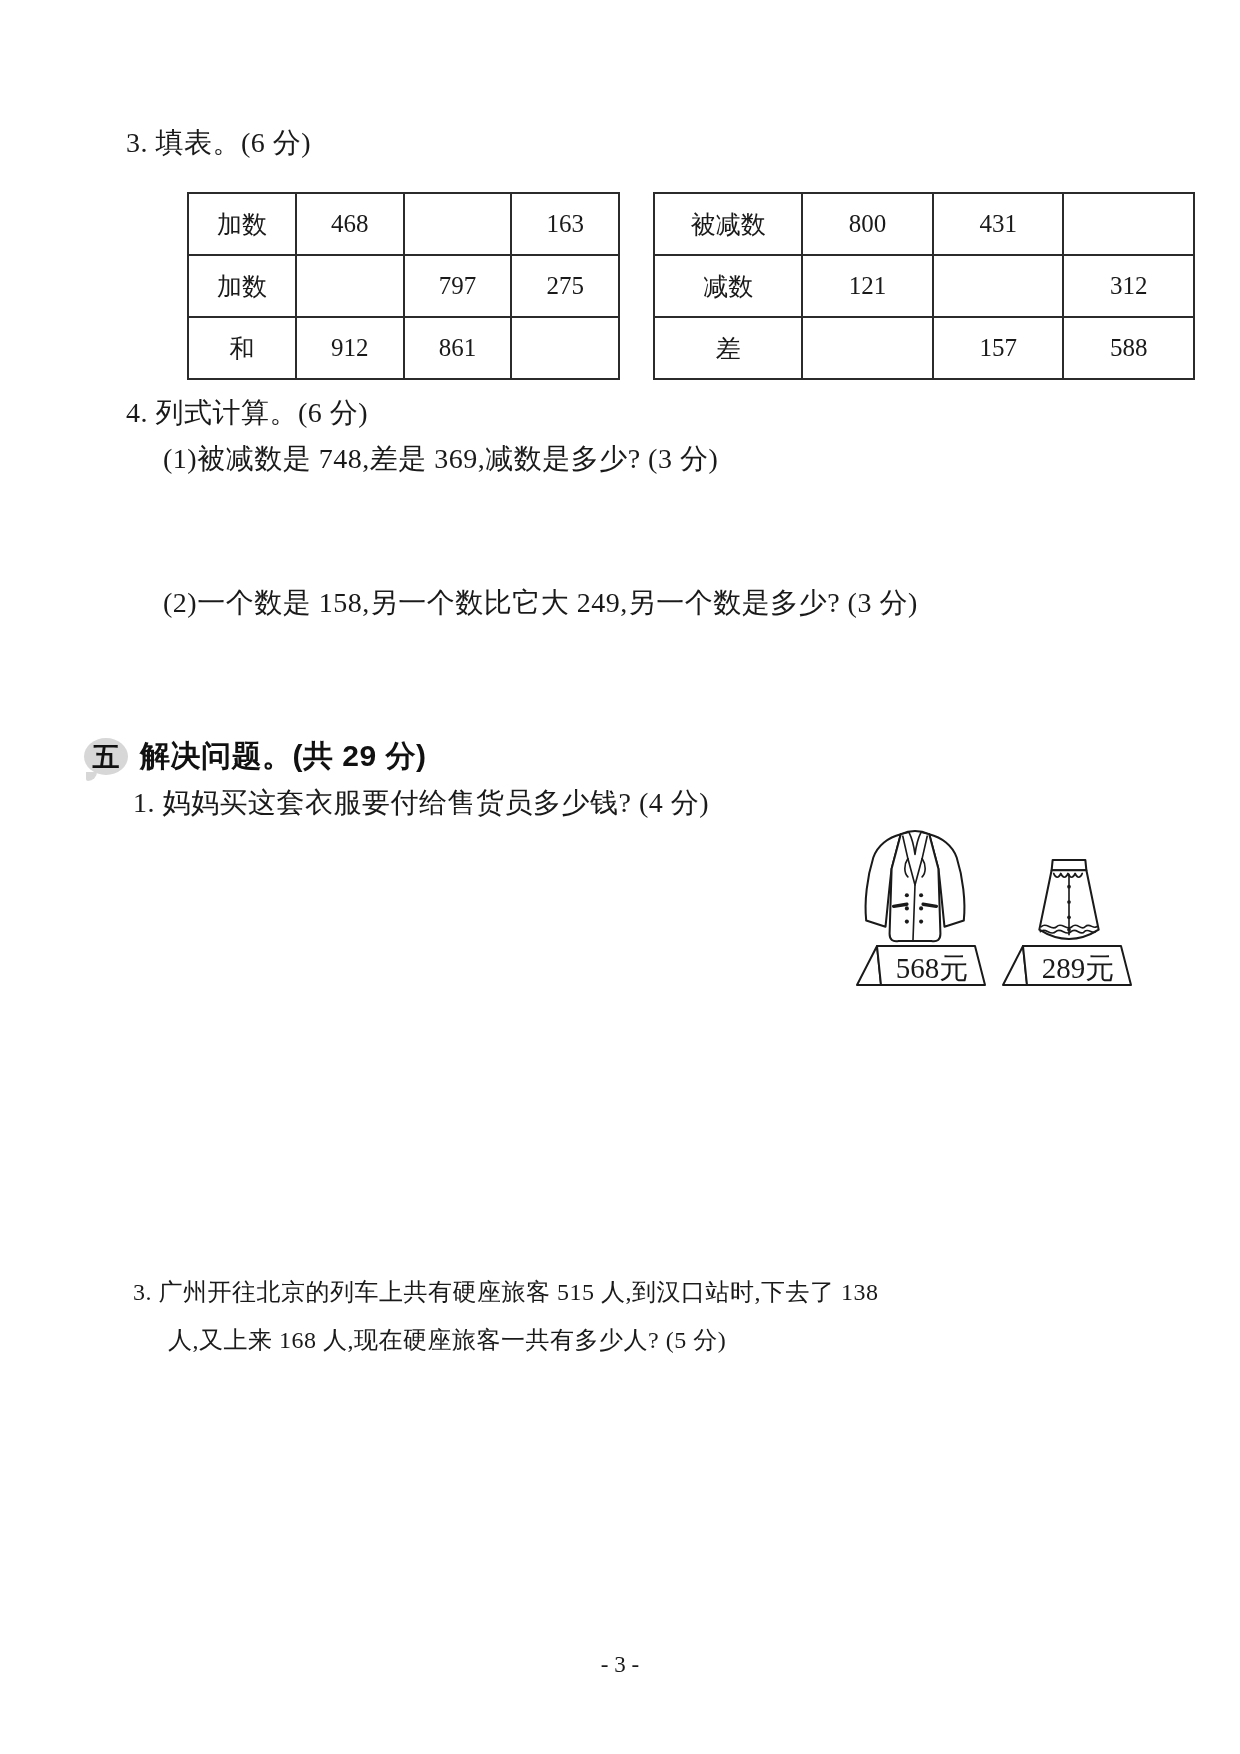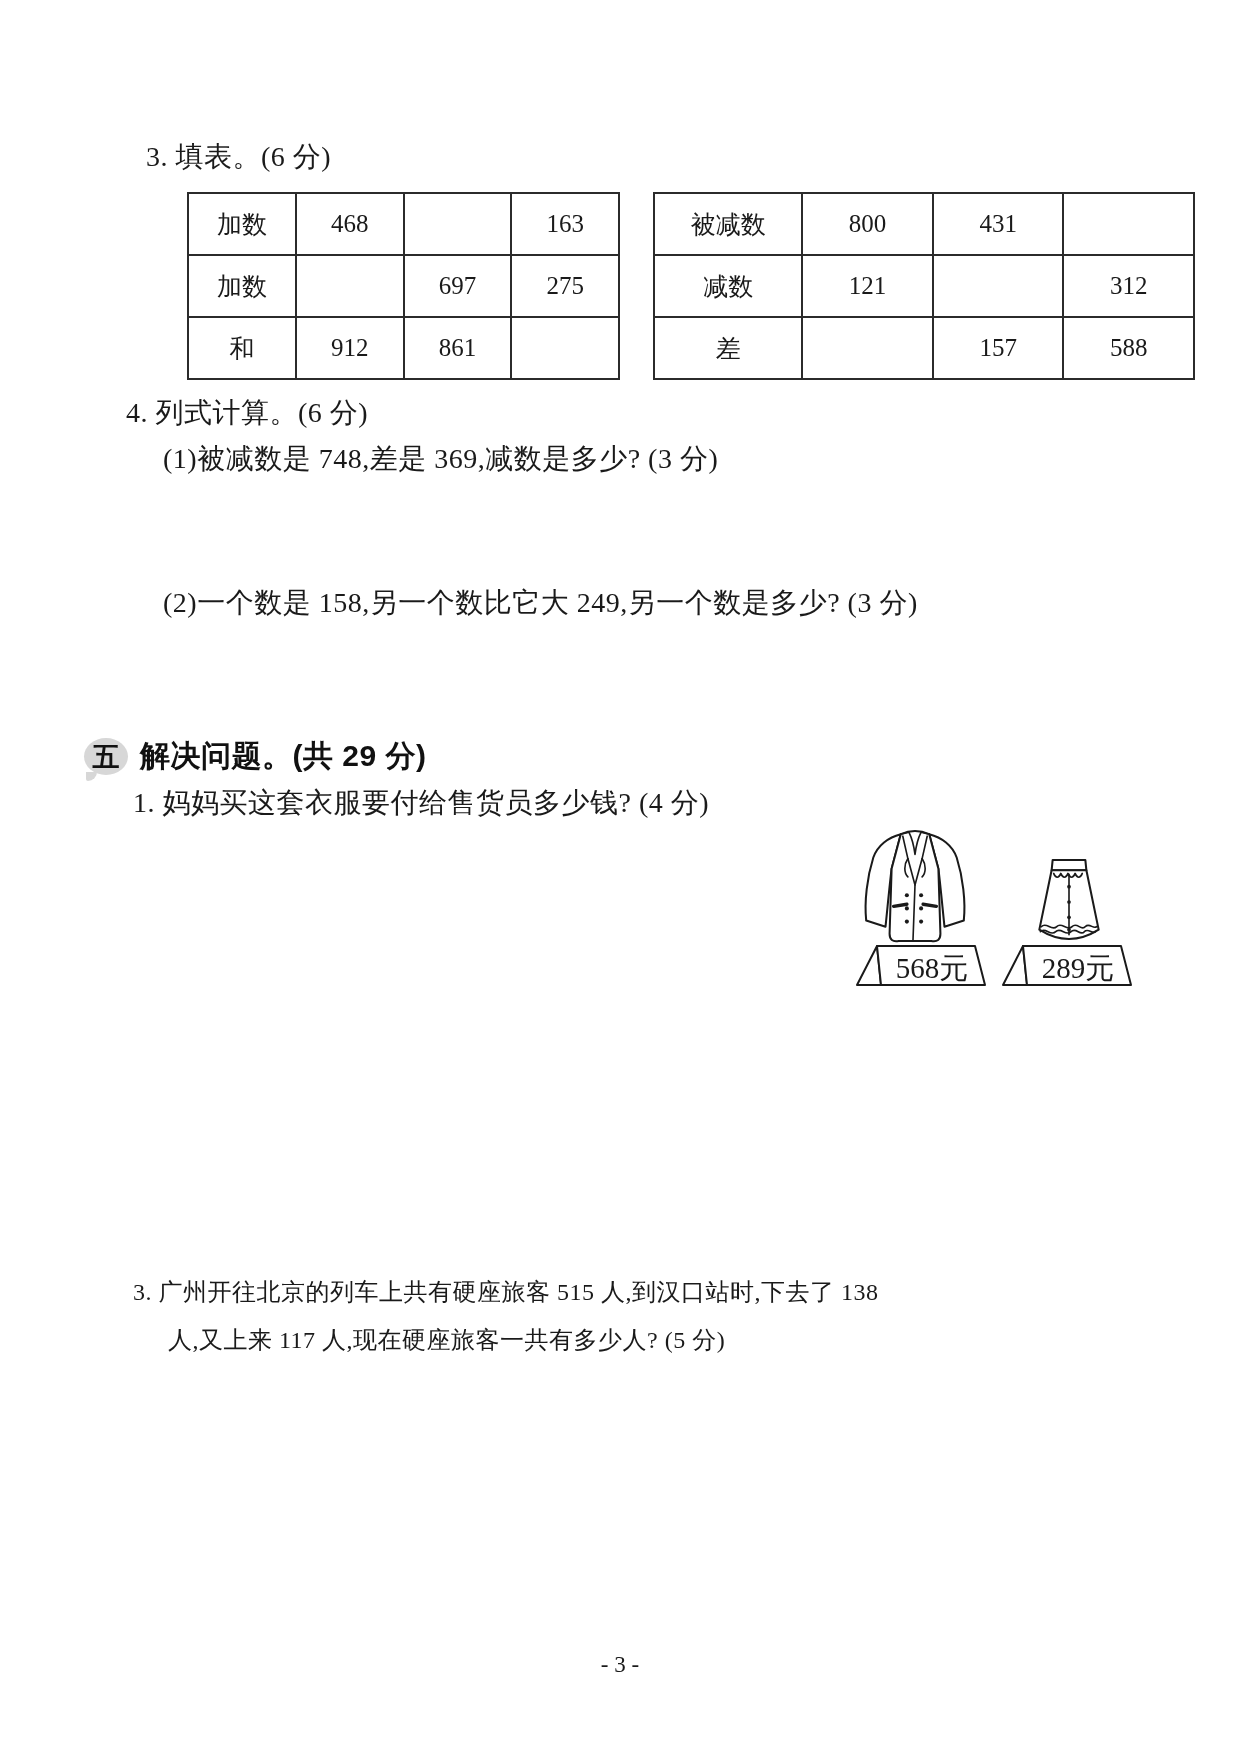--- a/index.html
+++ b/index.html
@@ -55,34 +55,34 @@
   svg .ink-thin{stroke:#1a1a1a;stroke-width:1.6;fill:none;stroke-linejoin:round;stroke-linecap:round;}
   svg .ink-fat{stroke:#1a1a1a;stroke-width:3.4;fill:none;stroke-linecap:round;}
   svg .dot{fill:#1a1a1a;stroke:none;}
   svg text{font-family:"Liberation Serif","DejaVu Serif",serif;fill:#1a1a1a;}
 </style>
 </head>
 <body>
 
 <div class="page">
 
-  <div class="line" style="left:126px;top:138px;margin-left:20px;">3. 填表。(6 分)</div>
+  <div class="line" style="left:126px;top:124px;">3. 填表。(6 分)</div>
 
   <table class="grid" id="table1">
     <tbody>
         <tr>
       <td class="hd">加数</td>
       <td>468</td>
       <td></td>
       <td>163</td>
     </tr>
     <tr>
       <td class="hd">加数</td>
       <td></td>
-      <td>697</td>
+      <td>797</td>
       <td>275</td>
     </tr>
     <tr>
       <td class="hd">和</td>
       <td>912</td>
       <td>861</td>
       <td></td>
     </tr>
   </tbody>
     </table>
@@ -158,18 +158,18 @@
 
   <svg class="figure" style="left:998px;top:942px;" width="140" height="48" viewBox="0 0 138 48">
     <polygon class="ink" points="24,4 28,43 4,43"></polygon>
     <polygon class="ink" points="24,4 122,4 132,43 28,43"></polygon>
     <text x="79" y="36" text-anchor="middle" font-size="29">289元</text>
   </svg>
 
 
   <div class="q53">
     <div>3. 广州开往北京的列车上共有硬座旅客 515 人,到汉口站时,下去了 138</div>
-    <div class="cont">人,又上来 117 人,现在硬座旅客一共有多少人? (5 分)</div>
+    <div class="cont">人,又上来 168 人,现在硬座旅客一共有多少人? (5 分)</div>
   </div>
 
   <div class="pagenum">- 3 -</div>
 
 </div>
 
 </body></html>

